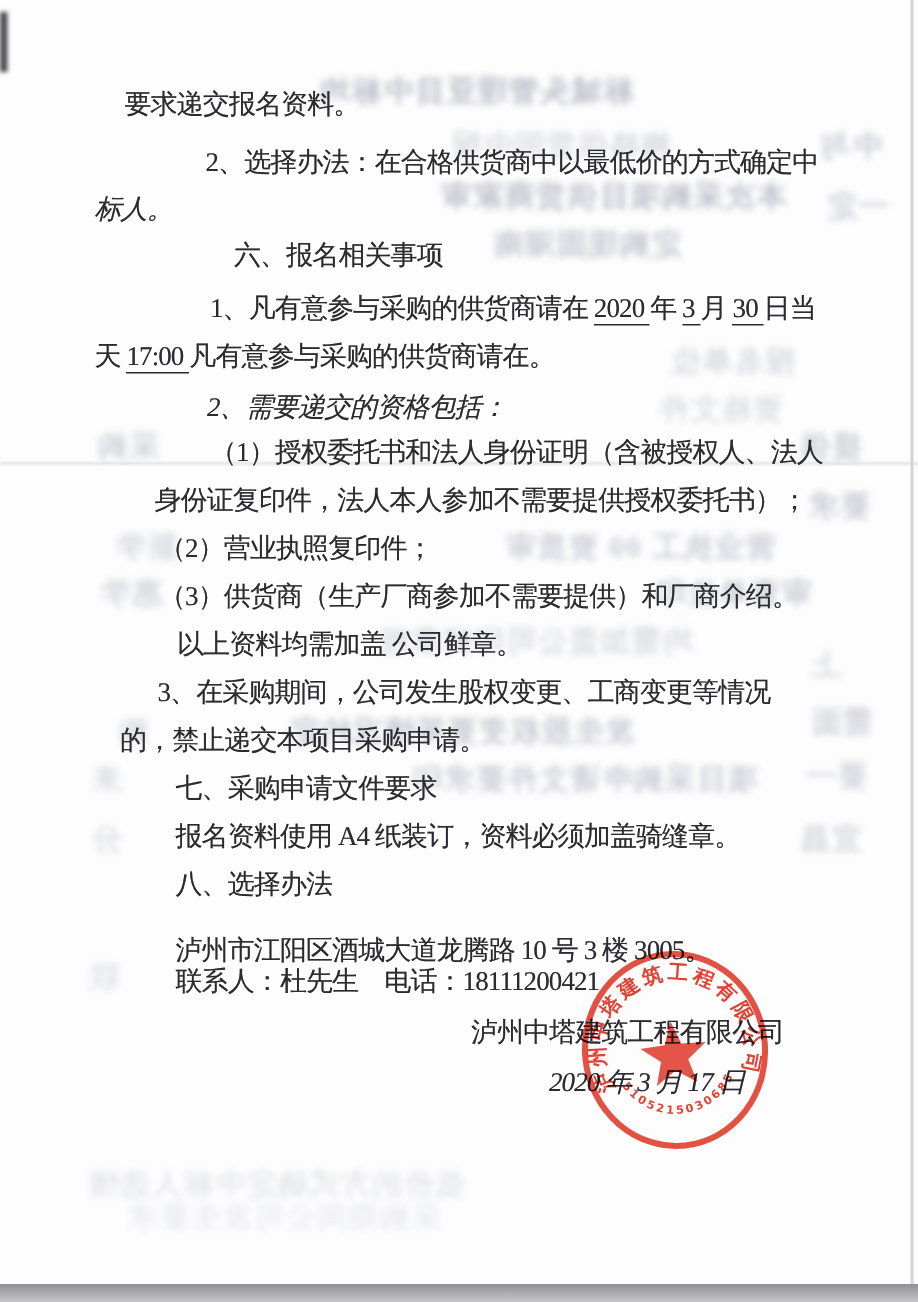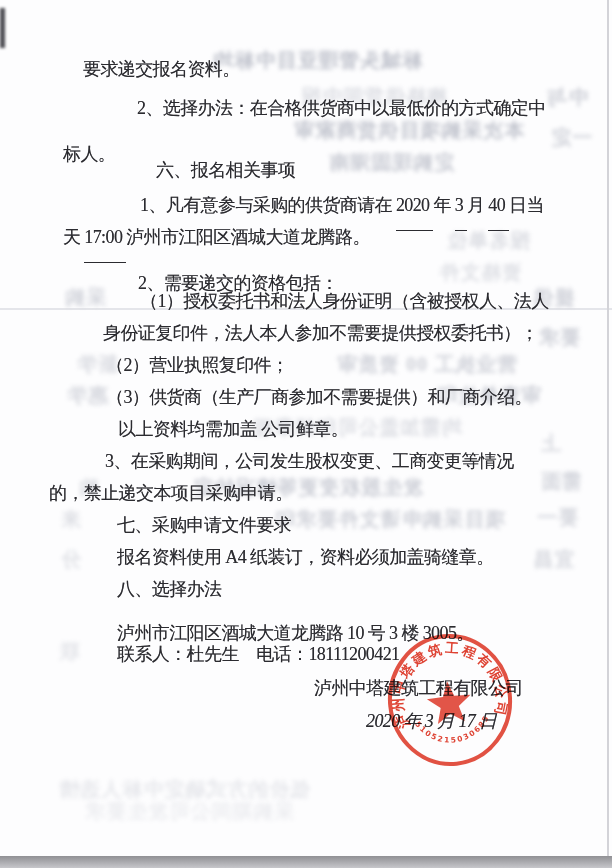--- a/index.html
+++ b/index.html
@@ -12,21 +12,21 @@
     position:relative;width:612px;height:868px;margin:0 auto;
     background:var(--paper);overflow:hidden;
     font-family:"Liberation Serif","DejaVu Serif",serif;
   }
   
   .line{
     position:absolute;white-space:pre;color:var(--ink);
     font-size:18px;line-height:22px;letter-spacing:-0.6px;
     text-shadow:0 0 .4px rgba(43,43,48,.55);
   }
-  .line .u{border-bottom:1.7px solid var(--ink);padding-bottom:15px;}
+  .line .u{border-bottom:1.7px solid var(--ink);padding-bottom:1px;}
   
   .ghost{
     position:absolute;white-space:pre;color:#7d8396;
     font-size:20px;font-weight:bold;letter-spacing:1px;
     transform:scaleX(-1);filter:blur(2.1px);pointer-events:none;
   }
   
   .fold-line{position:absolute;left:0;top:308px;width:612px;height:2px;
     background:rgba(203,205,213,.5);filter:blur(.6px);}
   .bottom-edge{position:absolute;left:0;top:856px;width:612px;height:12px;
@@ -76,32 +76,32 @@
       <div class="ghost" style="left: 58px; top: 638px; opacity: 0.2;">联</div>
       <div class="ghost" style="left: 58px; top: 776px; opacity: 0.18;">低价的方式确定中标人选情</div>
       <div class="ghost" style="left: 84px; top: 798px; opacity: 0.13;">采购期间公司发生要求</div>
     </div>
 
   <div class="fold-line"></div>
 
   <div>
       <div class="line" style="left: 83px; top: 58px;"><span>要求递交报名资料。</span></div>
       <div class="line" style="left: 137px; top: 97px;"><span>2、选择办法：在合格供货商中以最低价的方式确定中</span></div>
-      <div class="line" style="left: 63px; top: 143px;"><span>标人。</span></div>
+      <div class="line" style="left: 63px; top: 128px; font-style: italic;"><span>标人。</span></div>
       <div class="line" style="left: 156px; top: 159px;"><span>六、报名相关事项</span></div>
-      <div class="line" style="left: 140px; top: 194px;"><span>1、凡有意参与采购的供货商请在 </span><span class="u">2020 </span><span>年 </span><span class="u">3 </span><span>月 </span><span class="u">40 </span><span>日当</span></div>
-      <div class="line" style="left: 63px; top: 226px;"><span>天 </span><span class="u">17:00 </span><span>泸州市江阳区酒城大道龙腾路。</span></div>
-      <div class="line" style="left: 138px; top: 272px;"><span>2、需要递交的资格包括：</span></div>
+      <div class="line" style="left: 140px; top: 194px;"><span>1、凡有意参与采购的供货商请在 </span><span class="u">2020 </span><span>年 </span><span class="u">3 </span><span>月 </span><span class="u">30 </span><span>日当</span></div>
+      <div class="line" style="left: 63px; top: 226px;"><span>天 </span><span class="u">17:00 </span><span>凡有意参与采购的供货商请在。</span></div>
+      <div class="line" style="left: 138px; top: 260px; font-style: italic;"><span>2、需要递交的资格包括：</span></div>
       <div class="line" style="left: 140px; top: 290px;"><span>（1）授权委托书和法人身份证明（含被授权人、法人</span></div>
       <div class="line" style="left: 63px; top: 322px; margin-left: 40px;"><span>身份证复印件，法人本人参加不需要提供授权委托书）；</span></div>
       <div class="line" style="left: 106px; top: 354px;"><span>（2）营业执照复印件；</span></div>
       <div class="line" style="left: 106px; top: 386px;"><span>（3）供货商（生产厂商参加不需要提供）和厂商介绍。</span></div>
       <div class="line" style="left: 118px; top: 418px;"><span>以上资料均需加盖 公司鲜章。</span></div>
       <div class="line" style="left: 105px; top: 450px;"><span>3、在采购期间，公司发生股权变更、工商变更等情况</span></div>
-      <div class="line" style="left: 49px; top: 482px;"><span>的，禁止递交本项目采购申请。</span></div>
+      <div class="line" style="left: 80px; top: 482px;"><span>的，禁止递交本项目采购申请。</span></div>
       <div class="line" style="left: 117px; top: 514px;"><span>七、采购申请文件要求</span></div>
       <div class="line" style="left: 117px; top: 546px;"><span>报名资料使用 A4 纸装订，资料必须加盖骑缝章。</span></div>
       <div class="line" style="left: 117px; top: 578px;"><span>八、选择办法</span></div>
       <div class="line" style="left: 117px; top: 610px; margin-top: 12px;"><span>泸州市江阳区酒城大道龙腾路 10 号 3 楼 3005。</span></div>
       <div class="line" style="left: 117px; top: 643px;"><span>联系人：杜先生　电话：18111200421</span></div>
       <div class="line" style="left: 314px; top: 677px;"><span>泸州中塔建筑工程有限公司</span></div>
       <div class="line" style="left: 366px; top: 710px; font-style: italic;"><span>2020 年 3 月 17 日</span></div>
     </div>
 
   <svg class="seal" width="612" height="868" viewBox="0 0 612 868">

